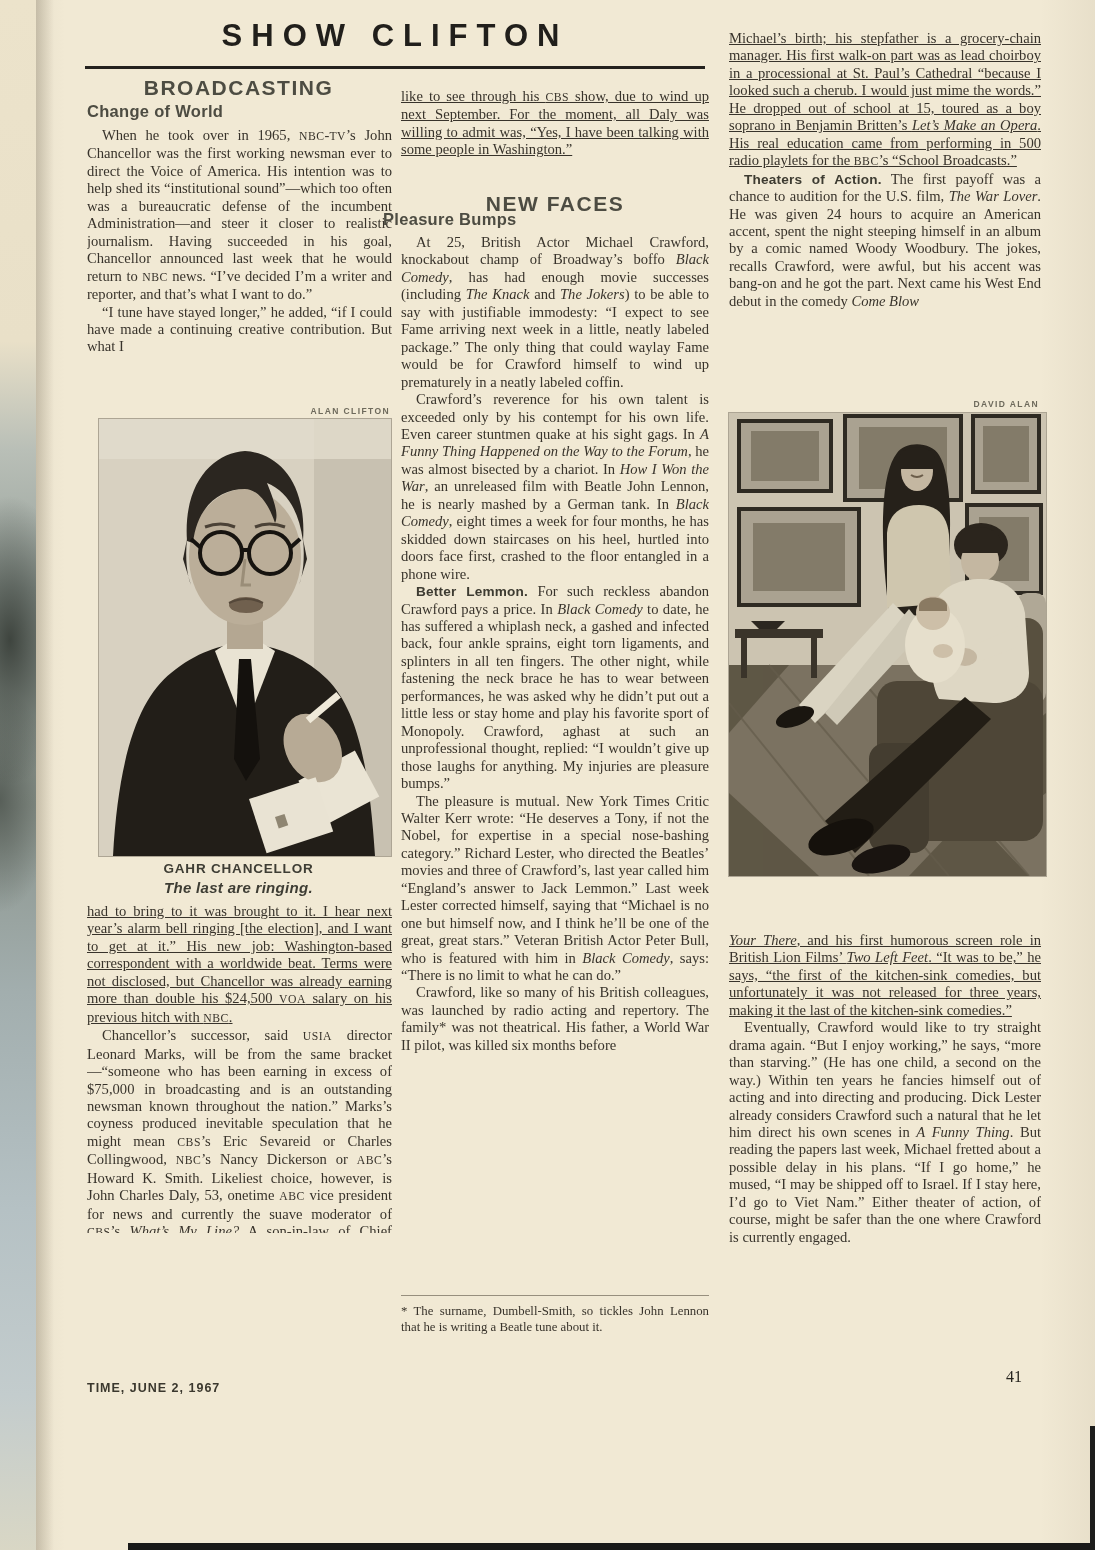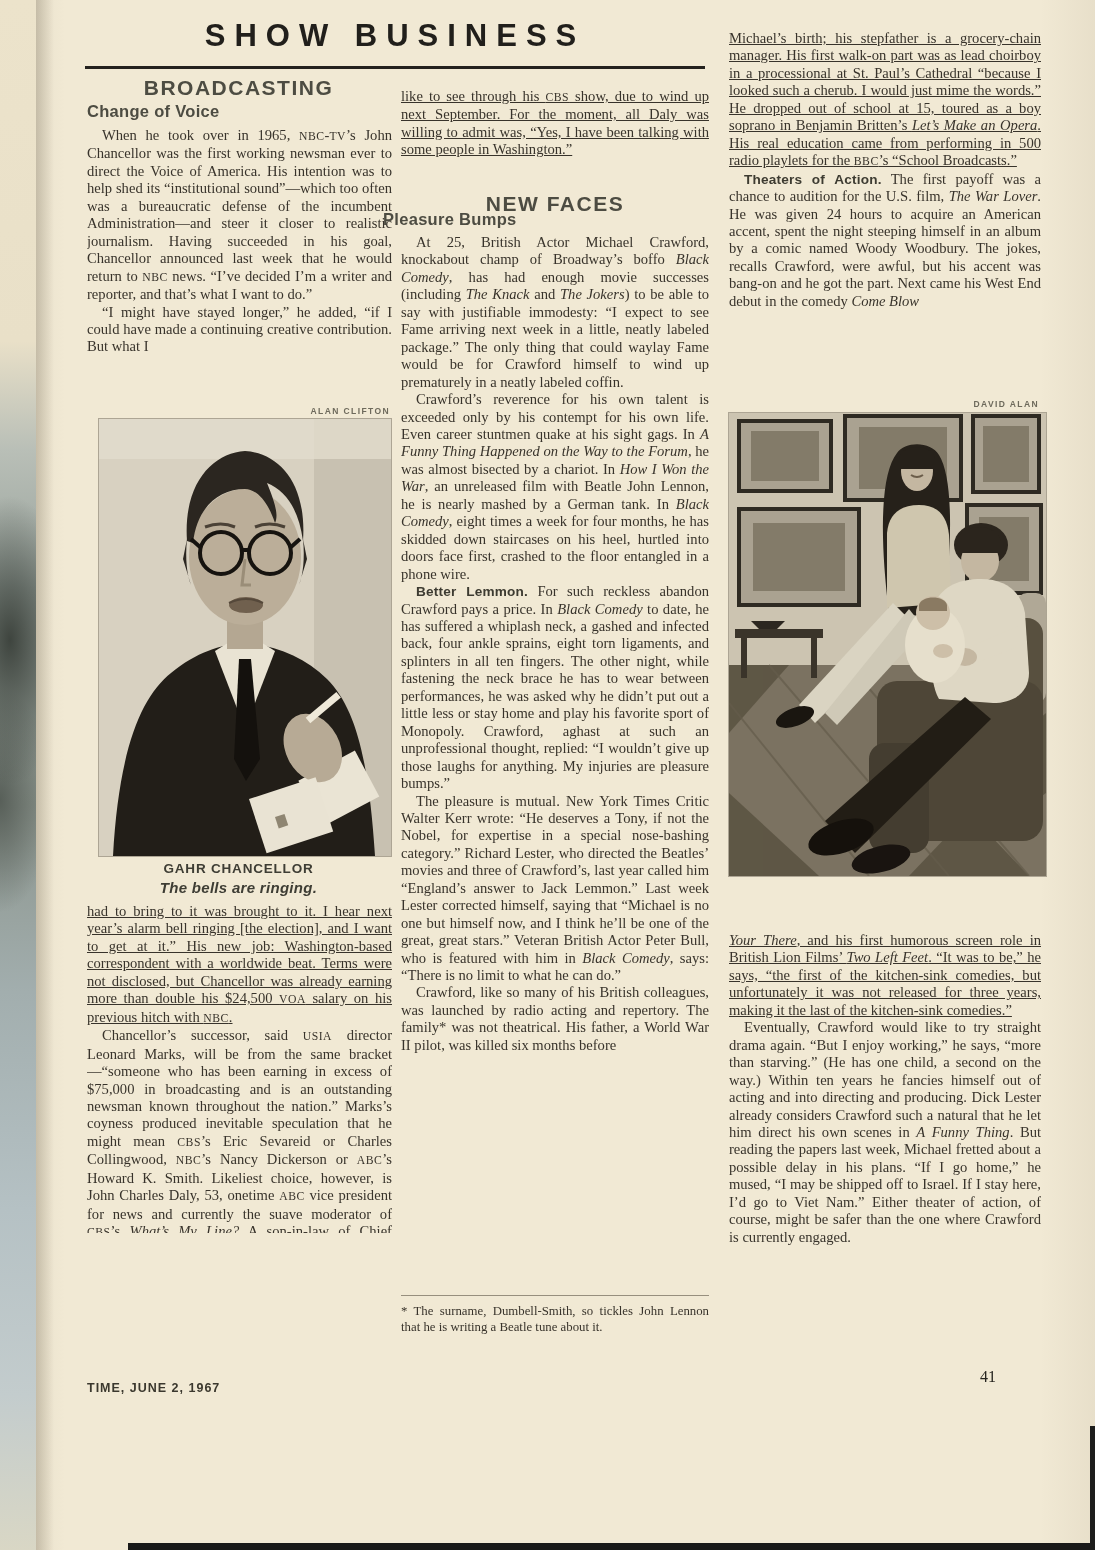--- a/index.html
+++ b/index.html
@@ -78,41 +78,41 @@
   }
 
   .footnote-block{position:absolute;}
   .footnote-rule{width:100%;height:1px;background:#978f7e;margin-bottom:8px;}
   .footnote{font-size:12.8px;line-height:15.6px;text-align:justify;margin:0;color:#38332b;}
 
   .footer-left{
     position:absolute;font-family:Liberation Sans, sans-serif;font-weight:bold;
     font-size:12.5px;letter-spacing:1px;color:#3b382e;
   }
-  .page-number{position:absolute;font-size:16px;color:#26241e;text-align:left;}
+  .page-number{position:absolute;font-size:16px;color:#26241e;text-align:right;}
 </style>
 </head>
 <body>
 
 <div class="page">
 
   <div class="neighbor-strip"></div>
   <div class="gutter-shadow"></div>
   <div class="scan-edge-bottom"></div>
   <div class="scan-edge-right"></div>
 
-  <div class="masthead-title">SHOW BUSINESS</div>
+  <div class="masthead-title">SHOW CLIFTON</div>
   <div class="masthead-rule"></div>
 
   <div class="section-heading" style="left:85px;top:76px;width:307px;">BROADCASTING</div>
-  <div class="story-heading" style="left:87px;top:102px;">Change of Voice</div>
+  <div class="story-heading" style="left:87px;top:102px;">Change of World</div>
 
   <div class="textblock" style="left:87px;top:127px;width:305px;height:280px;">
       <p class="para">When he took over in 1965, <span class="sc">NBC</span>-<span class="sc">TV</span>’s John Chancellor was the first working newsman ever to direct the Voice of America. His intention was to help shed its “institutional sound”—which too often was a bureaucratic defense of the incumbent Administration—and steer it closer to realistic journalism. Having succeeded in his goal, Chancellor announced last week that he would return to <span class="sc">NBC</span> news. “I’ve decided I’m a writer and reporter, and that’s what I want to do.”</p>
-      <p class="para">“I might have stayed longer,” he added, “if I could have made a continuing creative contribution. But what I</p>
+      <p class="para">“I tune have stayed longer,” he added, “if I could have made a continuing creative contribution. But what I</p>
     </div>
 
   <div class="credit" style="left:87px;top:406px;width:303px;">ALAN CLIFTON</div>
 
   <div class="photo" style="left:99px;top:419px;width:292px;height:437px;">
     <svg viewBox="0 0 292 437" preserveAspectRatio="none">
       <rect width="292" height="437" fill="#d8d1c1"></rect>
       <rect x="215" width="77" height="437" fill="#c2bbaa" opacity="0.7"></rect>
       <rect width="292" height="40" fill="#e2dccd" opacity="0.8"></rect>
 
@@ -147,21 +147,21 @@
         <ellipse cx="214" cy="330" rx="27" ry="36" fill="#b7aa95"></ellipse>
         <rect x="222" y="300" width="40" height="7" fill="#efe9d9" transform="rotate(-12 222 300)"></rect>
       </g>
       <rect x="150" y="380" width="70" height="57" fill="#e9e3d3" transform="rotate(-18 150 380)"></rect>
       <rect x="176" y="398" width="10" height="12" fill="#8f8672" transform="rotate(-18 176 398)"></rect>
     </svg>
   </div>
 
   <div class="caption" style="left:85px;top:861px;width:307px;">
     <div class="caption-name">GAHR CHANCELLOR</div>
-    <div class="caption-line">The bells are ringing.</div>
+    <div class="caption-line">The last are ringing.</div>
   </div>
 
   <div class="textblock" style="left:87px;top:903px;width:305px;height:330px;">
       <p class="para noindent">had to bring to it was brought to it. I hear next year’s alarm bell ringing [the election], and I want to get at it.” His new job: Washington-based correspondent with a worldwide beat. Terms were not disclosed, but Chancellor was already earning more than double his $24,500 <span class="sc">VOA</span> salary on his previous hitch with <span class="sc">NBC</span>.</p>
       <p class="para">Chancellor’s successor, said <span class="sc">USIA</span> director Leonard Marks, will be from the same bracket—“someone who has been earning in excess of $75,000 in broadcasting and is an outstanding newsman known throughout the nation.” Marks’s coyness produced inevitable speculation that he might mean <span class="sc">CBS</span>’s Eric Sevareid or Charles Collingwood, <span class="sc">NBC</span>’s Nancy Dickerson or <span class="sc">ABC</span>’s Howard K. Smith. Likeliest choice, however, is John Charles Daly, 53, onetime <span class="sc">ABC</span> vice president for news and currently the suave moderator of <span class="sc">CBS</span>’s <i>What’s My Line?</i> A son-in-law of Chief Justice Earl Warren, Daly admits that he has a yen for public service, but would</p>
     </div>
 
   <div class="textblock" style="left:401px;top:88px;width:308px;height:92px;">
       <p class="para noindent">like to see through his <span class="sc">CBS</span> show, due to wind up next September. For the moment, all Daly was willing to admit was, “Yes, I have been talking with some people in Washington.”</p>
     </div>

